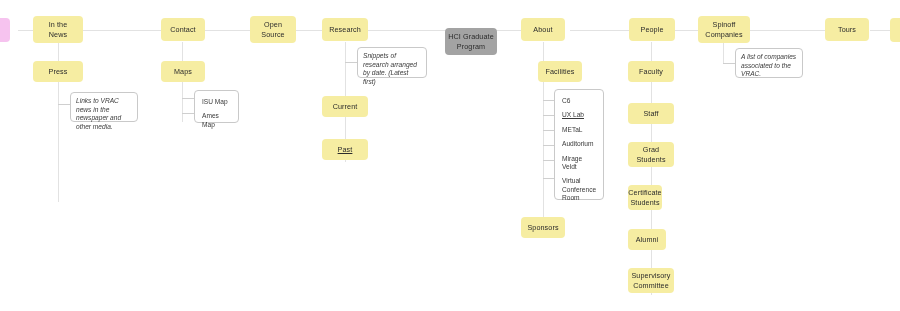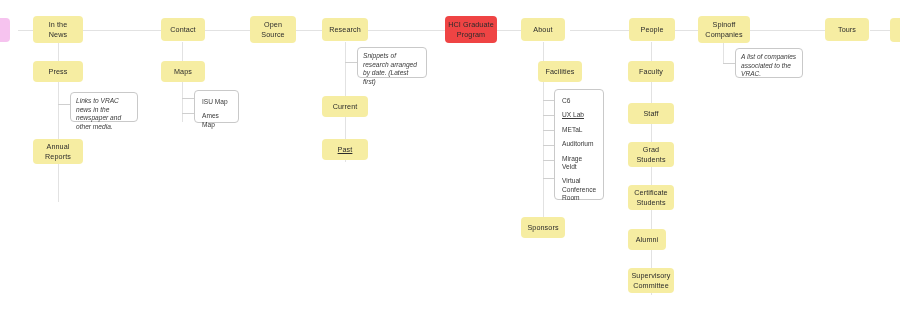--- a/index.html
+++ b/index.html
@@ -22,21 +22,21 @@
     display:flex;align-items:center;justify-content:center;
     text-align:center;
     font-size:7.2px;
     line-height:9.5px;
     color:#2b2b2b;
     letter-spacing:.1px;
     box-sizing:border-box;
     padding:2px 3px;
   }
   .node.yellow{background:#f6eda2;}
-  .node.blue{background:#ef4444;}
+  .node.blue{background:#a3a3a3;margin-top:12px;}
   .node.pink{background:#f6c3ef;}
 
   .note{
     position:absolute;
     background:#ffffff;
     border:1px solid #c9c9c9;
     border-radius:4px;
     font-size:6.6px;
     line-height:8.6px;
     font-style:italic;
@@ -122,22 +122,20 @@
 Companies</div>
 
   <div class="node yellow" style="left:825px;top:18px;width:44px;height:23px;">Tours</div>
 
   <div class="node yellow" style="left:890px;top:18px;width:20px;height:24px;"></div>
 
   <div class="node yellow" style="left:33px;top:61px;width:50px;height:21px;">Press</div>
 
   <div class="note" style="left:70px;top:92px;width:68px;height:30px;">Links to VRAC news in the newspaper and other media.</div>
 
-  <div class="node yellow" style="left:33px;top:139px;width:50px;height:25px;white-space:pre-line;">Annual
-Reports</div>
 
 
   <div class="node yellow" style="left:161px;top:61px;width:44px;height:21px;">Maps</div>
 
   <div class="listbox" style="left:194px;top:90px;width:45px;height:33px;">
     <div class="li">ISU Map</div>
     <div class="li">Ames Map</div>
   </div>
 
   <div class="note" style="left:357px;top:47px;width:70px;height:31px;">Snippets of research arranged by date. (Latest first)</div>
@@ -161,21 +159,21 @@
 
   <div class="node yellow" style="left:521px;top:217px;width:44px;height:21px;">Sponsors</div>
 
   <div class="node yellow" style="left:628px;top:61px;width:46px;height:21px;">Faculty</div>
 
   <div class="node yellow" style="left:628px;top:103px;width:46px;height:21px;">Staff</div>
 
   <div class="node yellow" style="left:628px;top:142px;width:46px;height:25px;white-space:pre-line;">Grad
 Students</div>
 
-  <div class="node yellow" style="left:628px;top:185px;width:46px;height:25px;white-space:pre-line;">Certificate
+  <div class="node yellow" style="left:628px;top:185px;width:34px;height:25px;white-space:pre-line;">Certificate
 Students</div>
 
   <div class="node yellow" style="left:628px;top:229px;width:38px;height:21px;">Alumni</div>
 
   <div class="node yellow" style="left:628px;top:268px;width:46px;height:25px;white-space:pre-line;">Supervisory
 Committee</div>
 
   <div class="note" style="left:735px;top:48px;width:68px;height:30px;">A list of companies associated to the VRAC.</div>
 
 </div>

